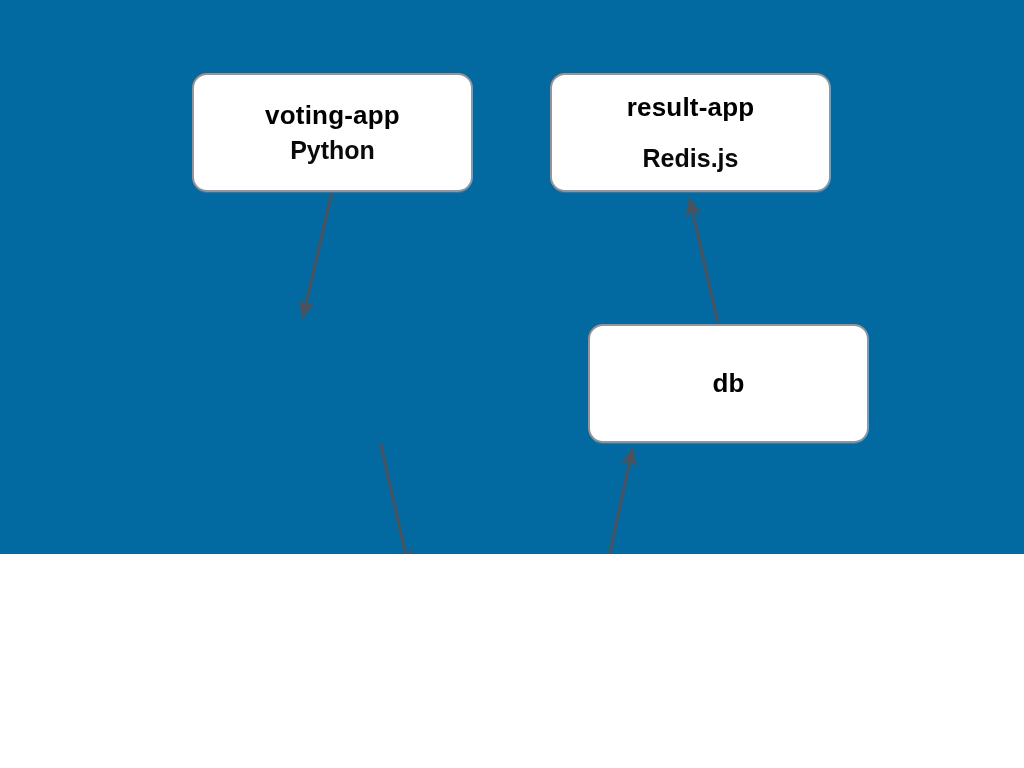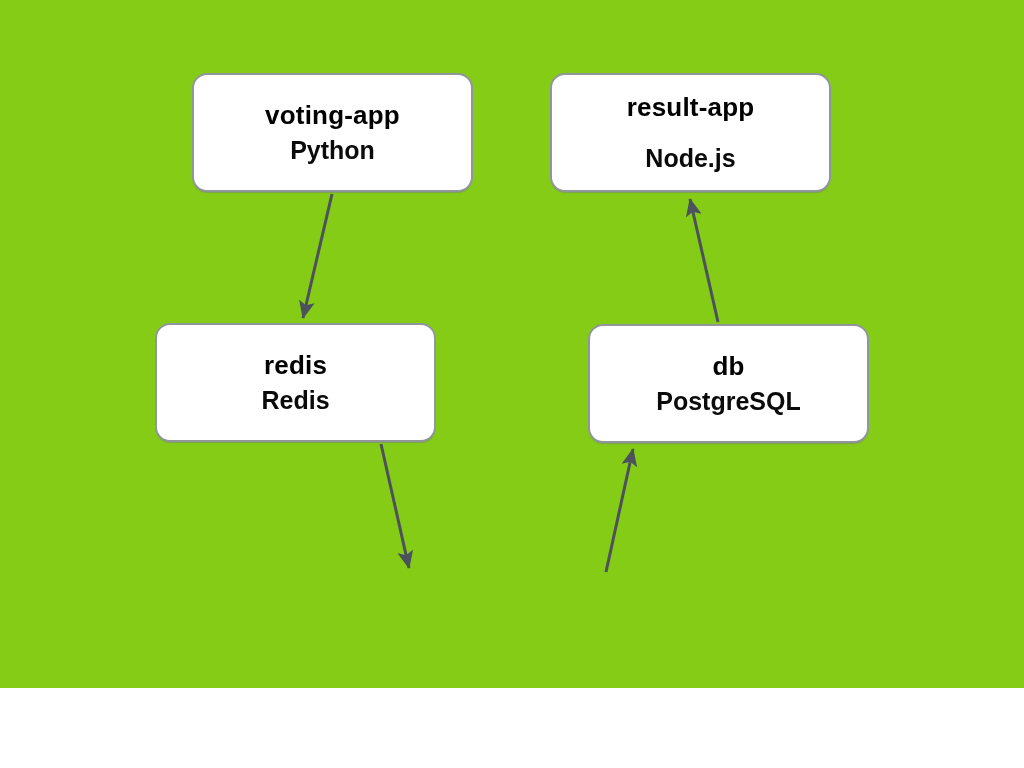--- a/index.html
+++ b/index.html
@@ -4,22 +4,22 @@
 <style>
   html, body {
     margin: 0;
     padding: 0;
     background: #ffffff;
     font-family: "Liberation Sans", sans-serif;
   }
   .canvas {
     position: relative;
     width: 1024px;
-    height: 688px;
-    background: #84cc16;
+    height: 554px;
+    background: #0369a1;
     overflow: hidden;
   }
   .edges {
     position: absolute;
     left: 0;
     top: 0;
     width: 1024px;
     height: 768px;
     pointer-events: none;
   }
@@ -75,27 +75,22 @@
     <line x1="718" y1="322" x2="690" y2="199" stroke="#4c525c" stroke-width="3" marker-end="url(#arrowhead)"></line>
   </svg>
 
   <div class="node pos-voting-app">
     <div class="node-title">voting-app</div>
     <div class="node-subtitle">Python</div>
   </div>
 
   <div class="node pos-result-app">
     <div class="node-title">result-app</div>
-    <div class="node-subtitle">Node.js</div>
+    <div class="node-subtitle">Redis.js</div>
   </div>
 
-  <div class="node pos-redis">
-    <div class="node-title">redis</div>
-    <div class="node-subtitle">Redis</div>
-  </div>
 
   <div class="node pos-db">
     <div class="node-title">db</div>
-    <div class="node-subtitle">PostgreSQL</div>
   </div>
 
 
 </div>
 
 </body></html>

